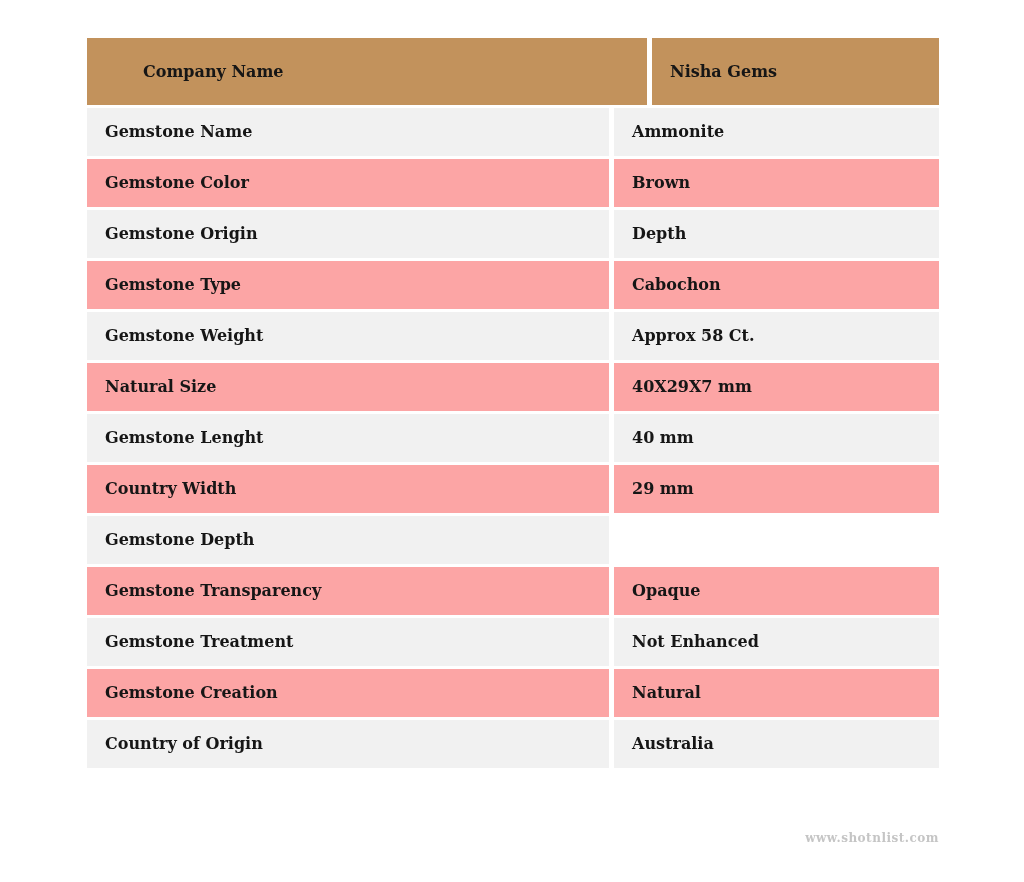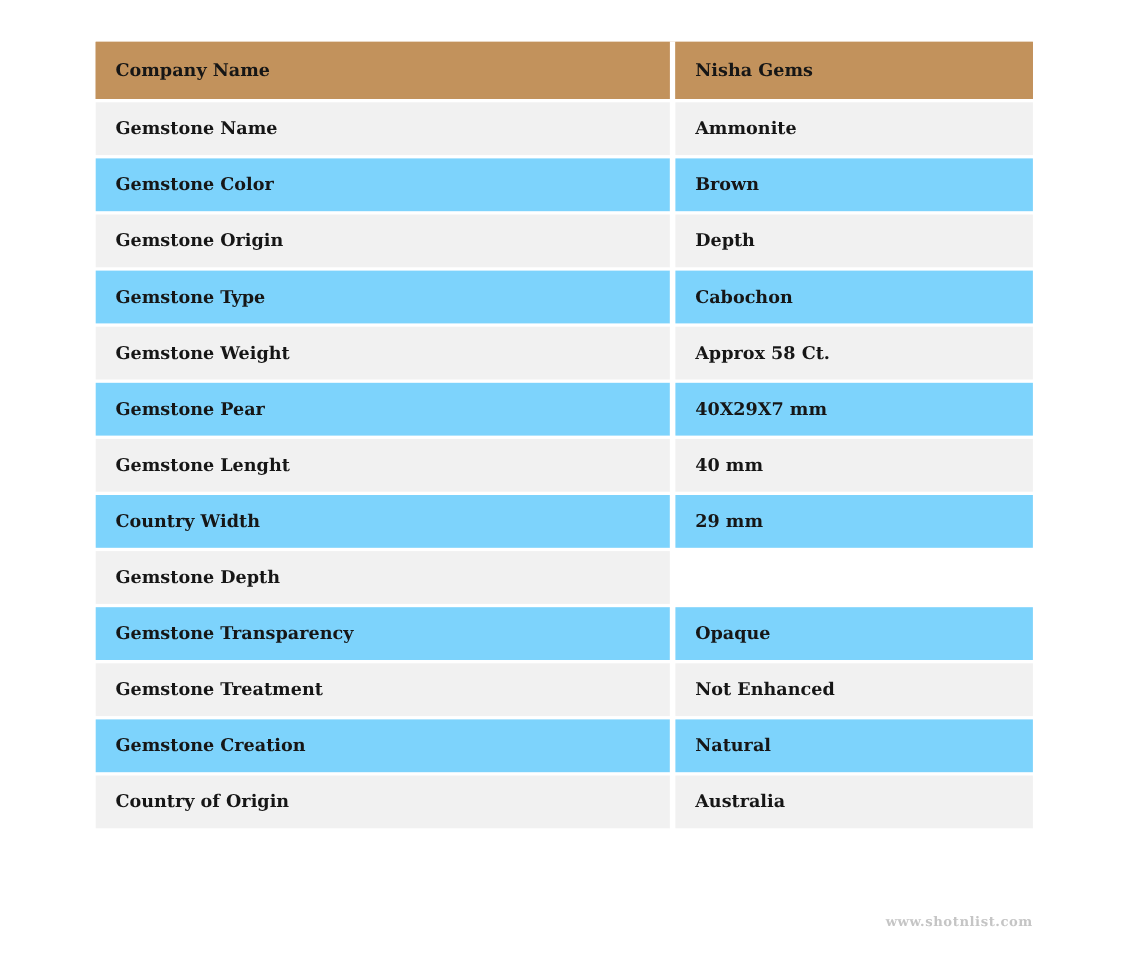--- a/index.html
+++ b/index.html
@@ -22,41 +22,42 @@
     top: 38px;
     width: 852px;
   }
   .row {
     display: flex;
     align-items: center;
     height: 48px;
     margin-bottom: 3px;
   }
   .row.header-row {
-    height: 52px;
+    height: 67px;
     background: var(--accent, #c2925c);
+    padding-left: 38px;
   }
   .cell {
     box-sizing: border-box;
     padding-left: 18px;
     font-weight: bold;
     font-size: 16px;
     color: var(--text, #161616);
     line-height: 1;
     white-space: nowrap;
     overflow: hidden;
     display: flex;
     align-items: center;
     height: 100%;
   }
   .cell.label { width: 522px; flex: 0 0 522px; }
   .col-gap { width: 5px; flex: 0 0 5px; background: #ffffff; height: 100%; }
   .cell.value { flex: 1; }
   .row.shaded .cell { background: var(--rowAlt, #f1f1f1); }
-  .row.plain .cell { background: #7dd3fc; }
+  .row.plain .cell { background: #fca5a5; }
   .row.header-row .cell { background: var(--accent, #c2925c); }
   .watermark {
     position: absolute;
     left: 87px;
     top: 831px;
     width: 852px;
     text-align: right;
     font-weight: bold;
     font-size: 12px;
     color: var(--watermark, #c5c5c5);
@@ -100,21 +101,21 @@
       <div class="cell value">Cabochon</div>
     </div>
 
     <div class="row shaded">
       <div class="cell label">Gemstone Weight</div>
       <div class="col-gap"></div>
       <div class="cell value">Approx 58 Ct.</div>
     </div>
 
     <div class="row plain">
-      <div class="cell label">Gemstone Pear</div>
+      <div class="cell label">Natural Size</div>
       <div class="col-gap"></div>
       <div class="cell value">40X29X7 mm</div>
     </div>
 
     <div class="row shaded">
       <div class="cell label">Gemstone Lenght</div>
       <div class="col-gap"></div>
       <div class="cell value">40 mm</div>
     </div>
 

